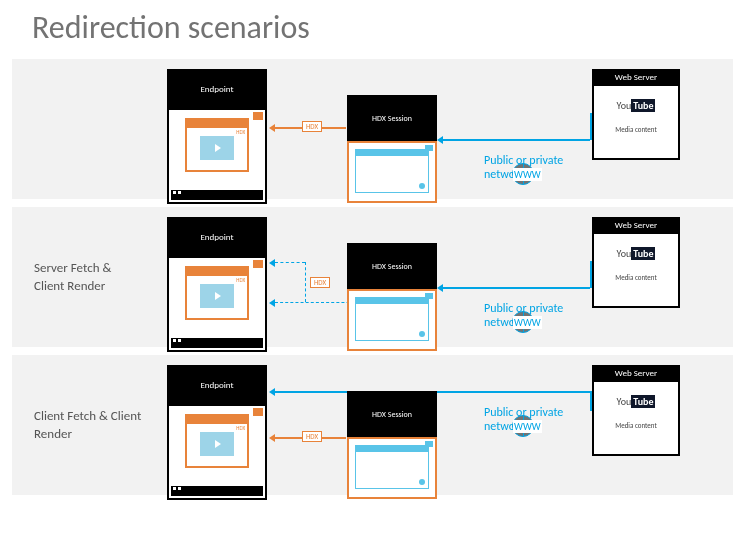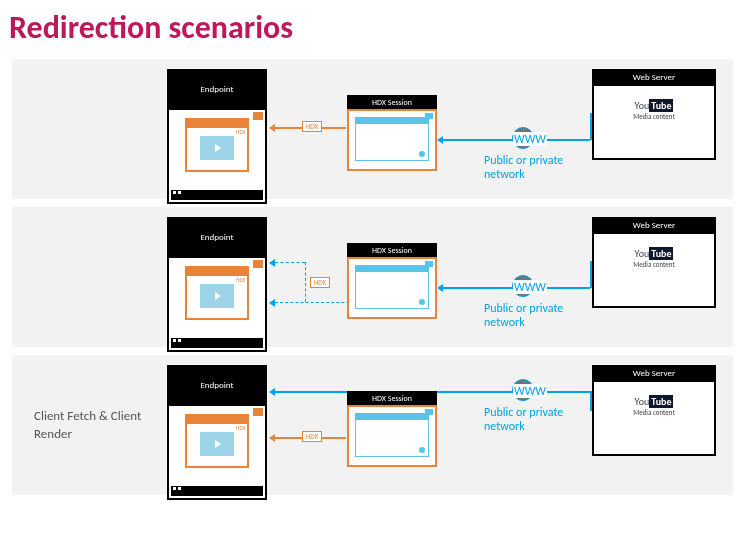--- a/index.html
+++ b/index.html
@@ -1,60 +1,60 @@
 <!DOCTYPE html>
 <html><head>
 <meta charset="utf-8">
 <style>
   * { box-sizing: border-box; margin: 0; padding: 0; }
   body { font-family: "Segoe UI", Calibri, sans-serif; width: 745px; background: #fff; }
-  .title { font-size: 32px; font-weight: 700; color: #be185d; padding: 8px 9px 4px; }
+  .title { font-size: 32px; font-weight: 400; color: #737373; padding: 8px 32px 4px; }
   .scenario { background: #f2f2f2; margin: 8px 12px; height: 140px; position: relative; }
   .sc-label { position: absolute; left: 22px; top: 52px; font-size: 13px; color: #555; line-height: 1.35; width: 110px; }
 
   
   .endpoint { position: absolute; left: 155px; top: 10px; width: 100px; }
   .ep-header { background: #000; color: #fff; font-size: 9px; text-align: center; padding: 14px 0; }
   .ep-body { border: 2px solid #000; height: 96px; background: #fff; position: relative; padding: 6px; }
   .browser-win { border: 2px solid #E8833A; background: #fff; width: 64px; height: 54px; position: relative; margin: 2px auto 0; }
   .browser-bar { height: 8px; background: #E8833A; width: 100%; }
   .browser-hdx { position: absolute; right: 2px; top: 9px; font-size: 5px; color: #E8833A; }
   .video-thumb { width: 34px; height: 24px; background: #9DD4E8; margin: 8px auto 0; position: relative; }
   .video-play { width:0; height:0; border-left: 6px solid #fff; border-top:4px solid transparent; border-bottom:4px solid transparent; position: absolute; left:15px; top:8px; }
   .ep-corner { position:absolute; top:2px; right:2px; width:10px; height:8px; background:#E8833A; }
   .ep-bottom { position: absolute; bottom: 2px; left: 2px; right: 2px; height: 10px; background: #000; }
   .ep-bottom::before { content:''; position:absolute; left:2px; top:1px; width:3px; height:3px; background:#fff; }
   .ep-bottom::after  { content:''; position:absolute; left:7px; top:1px; width:3px; height:3px; background:#fff; }
 
   
   .hdx { position: absolute; left: 335px; top: 36px; width: 90px; }
-  .hdx-header { background: #000; color:#fff; font-size: 8px; text-align:center; padding:2px 0; }
+  .hdx-header { background: #000; color:#fff; font-size: 8px; text-align:center; padding:18px 0; }
   .hdx-body { border: 2px solid #E8833A; background:#fff; height: 62px; position: relative; padding:6px; }
   .hdx-win { border: 1px solid #59C4E8; height: 44px; position: relative; }
   .hdx-bar { height:6px; background:#59C4E8; }
   .hdx-dot { position:absolute; bottom:3px; right:3px; width:6px;height:6px;background:#59C4E8; border-radius:50%; }
   .hdx-corner { position:absolute; top:2px; right:2px; width:8px;height:6px;background:#59C4E8; }
 
   
-  .webserver { position: absolute; left: 580px; top: 10px; width: 124px; }
+  .webserver { position: absolute; left: 580px; top: 10px; width: 88px; }
   .ws-header { background:#000; color:#fff; font-size:9px; text-align:center; padding:2px 0; }
   .ws-body { border: 2px solid #000; background:#fff; height: 76px; padding: 8px 4px; text-align:center; }
   .yt { display:inline-block; }
   .yt-you { font-weight:normal; color:#444; font-size:10px; }
   .yt-tube { background:#0f172a; color:#fff; font-size:10px; padding:0 2px; border-radius:0; font-weight:bold; }
-  .ws-sub { font-size:7px; color:#444; margin-top:0; line-height:1.2; }
+  .ws-sub { font-size:7px; color:#444; margin-top:13px; line-height:1.2; }
 
   
   .hdx-label { position:absolute; border:1px solid #E8833A; color:#E8833A; font-size:7px; padding:0 3px; background:#fff; }
   .arrow-orange { position:absolute; height:1.5px; background:#E8833A; }
   .arrow-orange::before { content:''; position:absolute; left:-5px; top:-3px; width:0;height:0; border-right:6px solid #E8833A; border-top:4px solid transparent; border-bottom:4px solid transparent; }
   .arrow-cyan { position:absolute; height:1.5px; background:#00A4E4; }
   .arrow-cyan::before { content:''; position:absolute; left:-5px; top:-3px; width:0;height:0; border-right:6px solid #00A4E4; border-top:4px solid transparent; border-bottom:4px solid transparent; }
 
-  .www { position:absolute; width:22px; height:22px; border:1.5px solid #00A4E4; border-radius:50%; background:#737373; font-size:12px; color:#00A4E4; text-align:center; line-height:22px; }
+  .www { position:absolute; width:22px; height:22px; border:1.5px solid #00A4E4; border-radius:50%; background:#737373; font-size:10px; color:#00A4E4; text-align:center; line-height:22px;margin-top:36px; }
   .www::before{ content:''; position:absolute; left:0; right:0; top:50%; height:1px; background:#00A4E4; }
   .www::after{ content:''; position:absolute; top:0; bottom:0; left:50%; width:1px; background:#00A4E4; }
   .www .w { position:relative; z-index:2; background:#fff; padding:0 1px; }
   .netlabel { position:absolute; font-size:12px; color:#00A4E4; text-align:left; width:80px; line-height:1.2; }
 
   .dashed-cyan { position:absolute; border-top:1.5px dashed #00A4E4; }
   .dashed-cyan-v { position:absolute; border-left:1.5px dashed #00A4E4; }
   .dash-arrowhead { position:absolute; width:0;height:0; border-right:6px solid #00A4E4; border-top:4px solid transparent; border-bottom:4px solid transparent; }
   .vline-cyan { position:absolute; width:1.5px; background:#00A4E4; }
 </style>
@@ -102,20 +102,21 @@
   <div class="webserver">
     <div class="ws-header">Web Server</div>
     <div class="ws-body">
       <div class="yt"><span class="yt-you">You</span><span class="yt-tube">Tube</span></div>
       <div class="ws-sub">Media content</div>
     </div>
   </div>
 </div>
 
 <div class="scenario">
+  <div class="sc-label">Server Fetch &amp; Client Render</div>
 
   <div class="endpoint">
     <div class="ep-header">Endpoint</div>
     <div class="ep-body">
       <div class="ep-corner"></div>
       <div class="browser-win">
         <div class="browser-bar"></div>
         <div class="browser-hdx">HDX</div>
         <div class="video-thumb">
             <div class="video-play"></div>

